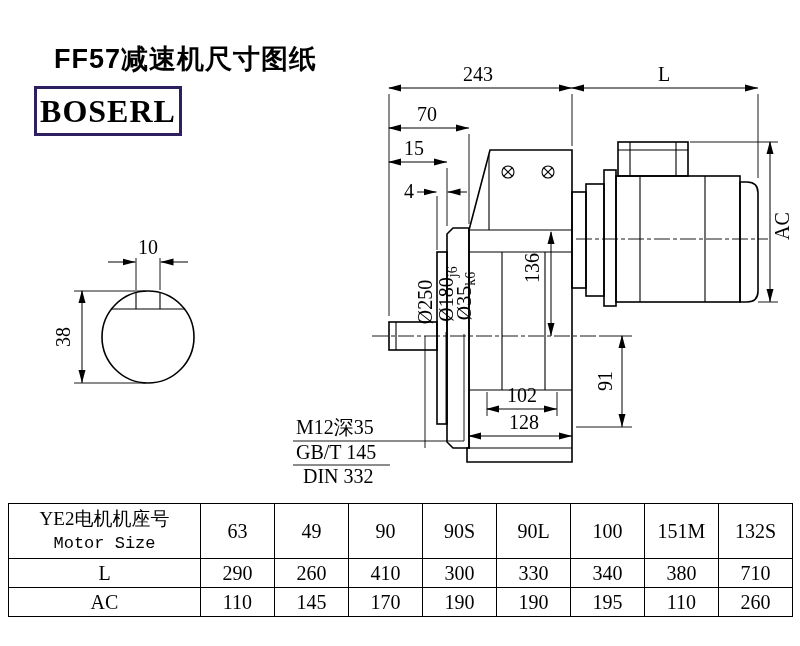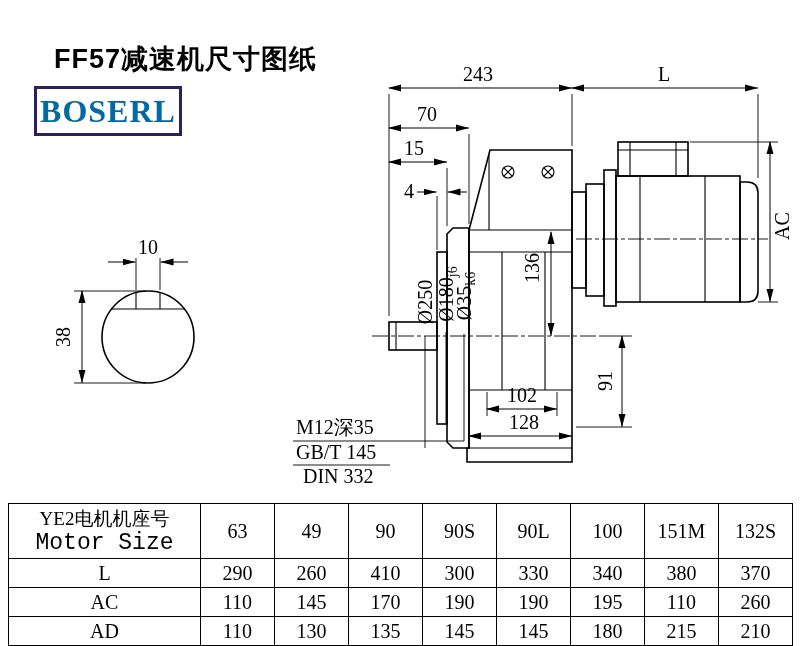--- a/index.html
+++ b/index.html
@@ -3,35 +3,35 @@
 <meta charset="utf-8">
 <style>
   html,body { margin:0; padding:0; background:#fff; }
   .page { position:relative; width:800px; height:646px; background:#ffffff; overflow:hidden;
           font-family:"Liberation Serif", serif; }
   .title { position:absolute; left:54px; top:12px; font-family:"Liberation Sans", sans-serif;
            font-weight:bold; font-size:27px; letter-spacing:1px; color:#000000;margin-top:29px; }
   .logo { position:absolute; left:34px; top:86px; width:148px; height:50px;
           border:3px solid #2e2060; display:flex; align-items:center; justify-content:center; box-sizing:border-box; }
   .logo span { font-family:"Liberation Serif", serif; font-weight:bold; font-size:32px;
-               color:#0369a1; letter-spacing:1px; }
+               color:#000000; letter-spacing:1px; }
   svg.drawing { position:absolute; left:0; top:0; }
   .oline { fill:none; stroke:#000; stroke-width:1.6; stroke-linejoin:miter; }
   .o2    { fill:none; stroke:#000; stroke-width:1.1; }
   .dim   { fill:none; stroke:#000; stroke-width:1; }
   .thin  { fill:none; stroke:#000; stroke-width:0.9; }
   .cl    { fill:none; stroke:#000; stroke-width:0.9; stroke-dasharray:16 3 4 3; }
   text.d { font-family:"Liberation Serif", serif; font-size:20px; fill:#000; }
   .dimtable { position:absolute; left:8px; top:503px; width:784px; border-collapse:collapse; table-layout:fixed; }
   .dimtable td { border:1.5px solid #000; text-align:center; font-size:20px; padding:0;
                  height:28px; font-family:"Liberation Serif", serif; color:#000; background:#fff; }
   .dimtable tr.hdr td { height:54px; }
   .hdr-cell { text-align:left; padding-left:14px;margin-top:44px; }
   .hdr-cn { font-size:19px; line-height:25px; }
-  .hdr-en { font-family:"Liberation Mono", monospace; font-size:23px; line-height:25px; }
+  .hdr-en { font-family:"Liberation Mono", monospace; font-size:17px; line-height:25px; }
 </style>
 </head>
 <body>
 
 <div class="page">
 
   <div class="title">FF57减速机尺寸图纸</div>
 
   <div class="logo">
     <span>BOSERL</span>
@@ -200,40 +200,29 @@
       </tr>
       <tr>
         <td>L</td>
         <td>290</td>
         <td>260</td>
         <td>410</td>
         <td>300</td>
         <td>330</td>
         <td>340</td>
         <td>380</td>
-        <td>370</td>
+        <td>710</td>
       </tr>
       <tr>
         <td>AC</td>
         <td>110</td>
         <td>145</td>
         <td>170</td>
         <td>190</td>
         <td>190</td>
         <td>195</td>
         <td>110</td>
         <td>260</td>
       </tr>
-      <tr>
-        <td>AD</td>
-        <td>110</td>
-        <td>130</td>
-        <td>135</td>
-        <td>145</td>
-        <td>145</td>
-        <td>180</td>
-        <td>215</td>
-        <td>210</td>
-      </tr>
     </tbody>
   </table>
 
 </div>
 
 </body></html>

